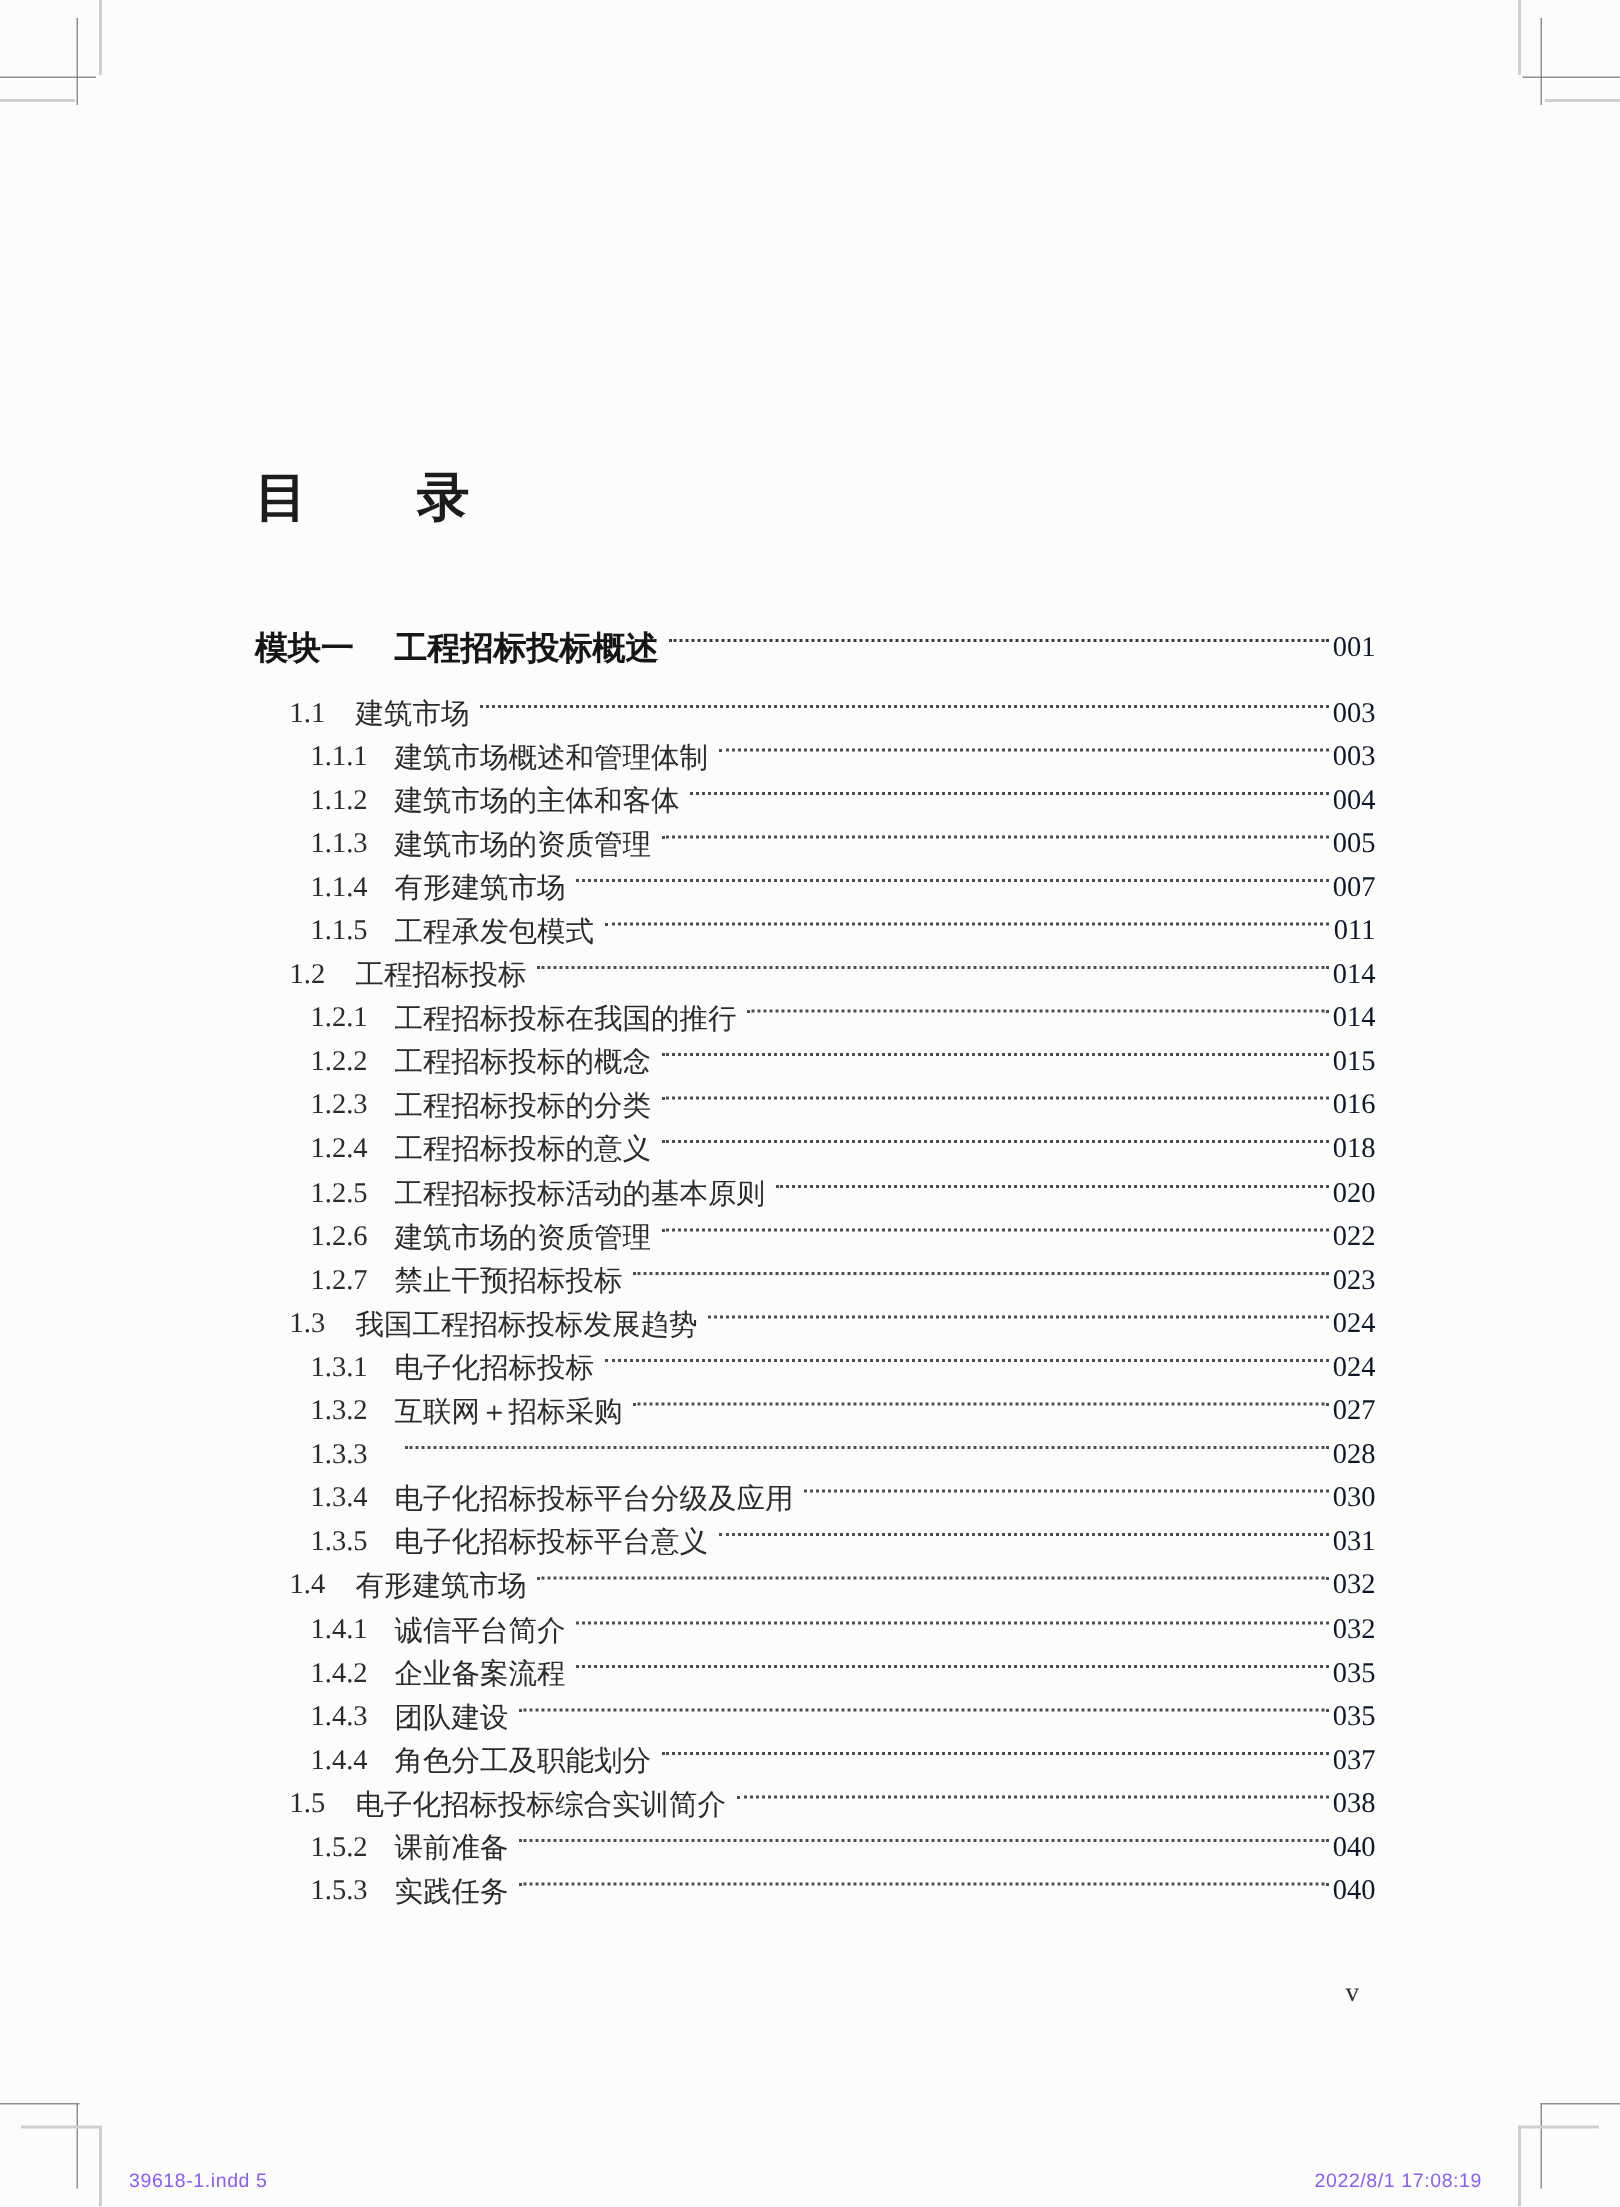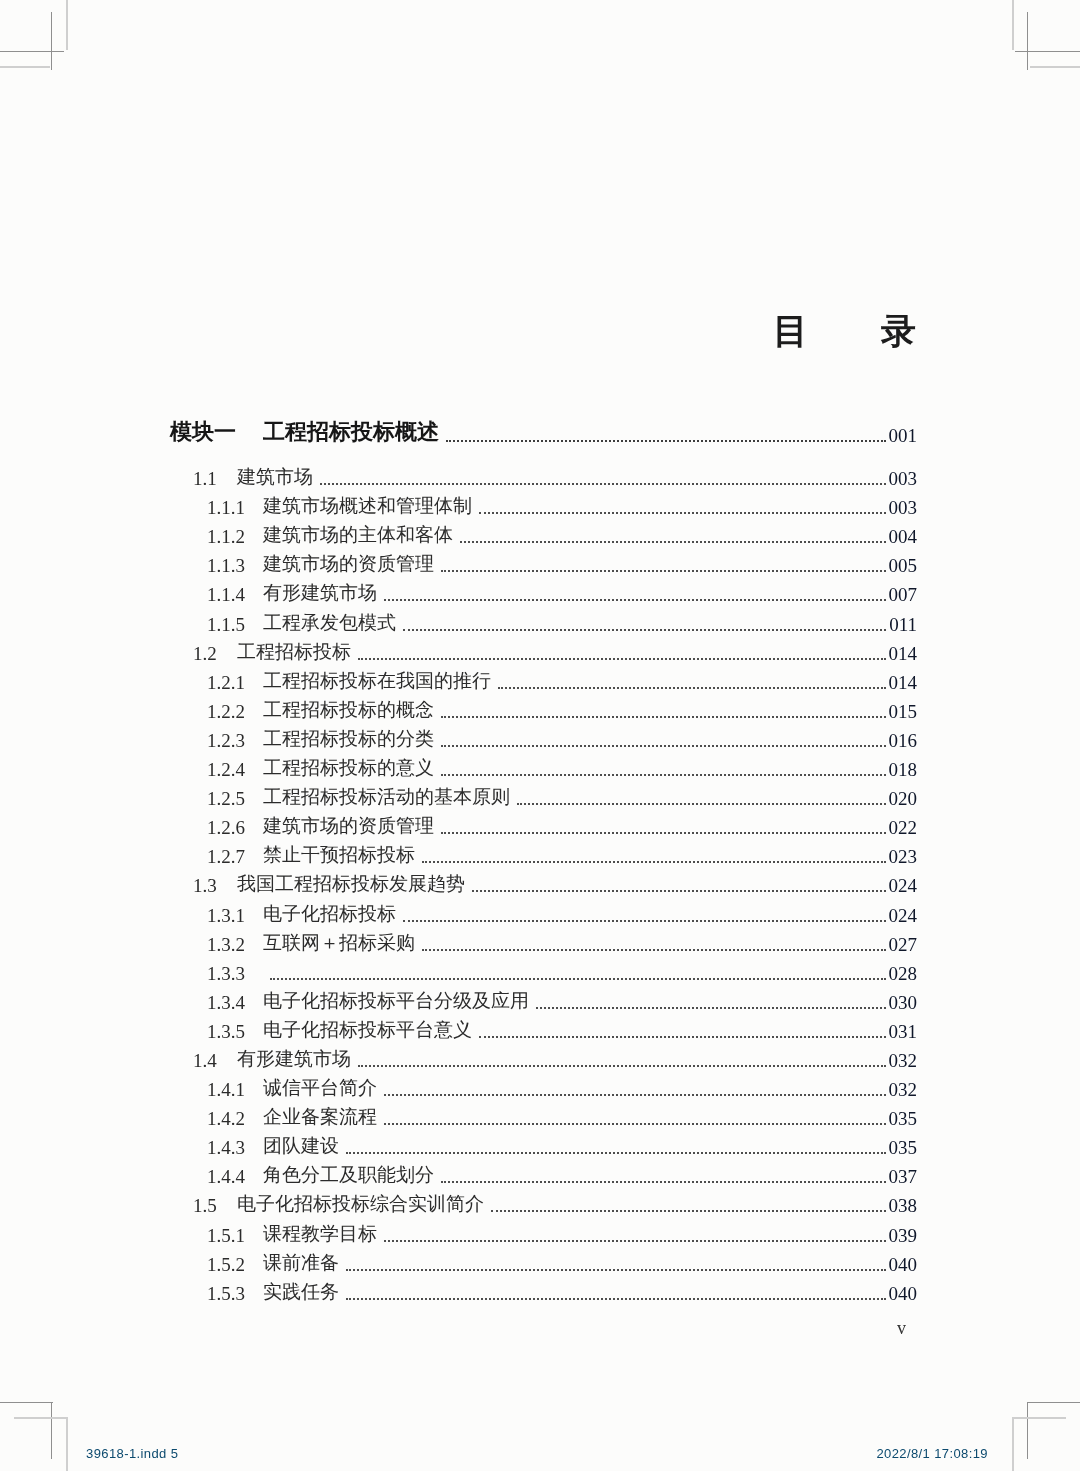--- a/index.html
+++ b/index.html
@@ -19,37 +19,37 @@
   
   .mark { position: absolute; background: #8f8f8f; }
   .mark.light { background: #cfcfcf; }
 
   
   .doc-title {
     position: absolute;
     top: 308px;
     left: 170px;
     width: 747px;
-    text-align: right;
+    text-align: left;
     font-size: 35px;
     font-weight: bold;
     color: #1c1c1c;
     letter-spacing: 1px;
   }
 
   
   .toc {
     position: absolute;
     top: 417px;
     left: 170px;
     width: 747px;
   }
   .row {
     display: flex;
-    align-items: flex-end;
+    align-items: center;
     height: 29.1px;
     font-size: 19px;
     white-space: nowrap;
   }
   .row.lvl0 {
     height: 30px;
     margin-bottom: 14px;
     font-family: "Liberation Sans", "DejaVu Sans", sans-serif;
     font-size: 22px;
     font-weight: bold;
@@ -87,21 +87,21 @@
     position: absolute;
     top: 1318px;
     left: 897px;
     font-size: 18px;
     color: #333;
   }
   .slug {
     position: absolute;
     top: 1446px;
     font-size: 13px;
-    color: #0c4a6e;
+    color: #8b5cf6;
     font-family: "Liberation Sans", "DejaVu Sans", sans-serif;
     letter-spacing: 0.4px;
     text-align: right;
   }
   .slug.left  { left: 86px; }
   .slug.right { right: 92px; margin-left: 30px; }
 </style>
 </head>
 <body>
 
@@ -283,26 +283,20 @@
       <span class="dot-leader"></span>
       <span class="pg">037</span>
     </div>
     <div class="row lvl1">
       <span class="num">1.5</span>
       <span class="ttl">电子化招标投标综合实训简介</span>
       <span class="dot-leader"></span>
       <span class="pg">038</span>
     </div>
     <div class="row lvl2">
-      <span class="num">1.5.1</span>
-      <span class="ttl">课程教学目标</span>
-      <span class="dot-leader"></span>
-      <span class="pg">039</span>
-    </div>
-    <div class="row lvl2">
       <span class="num">1.5.2</span>
       <span class="ttl">课前准备</span>
       <span class="dot-leader"></span>
       <span class="pg">040</span>
     </div>
     <div class="row lvl2">
       <span class="num">1.5.3</span>
       <span class="ttl">实践任务</span>
       <span class="dot-leader"></span>
       <span class="pg">040</span>

